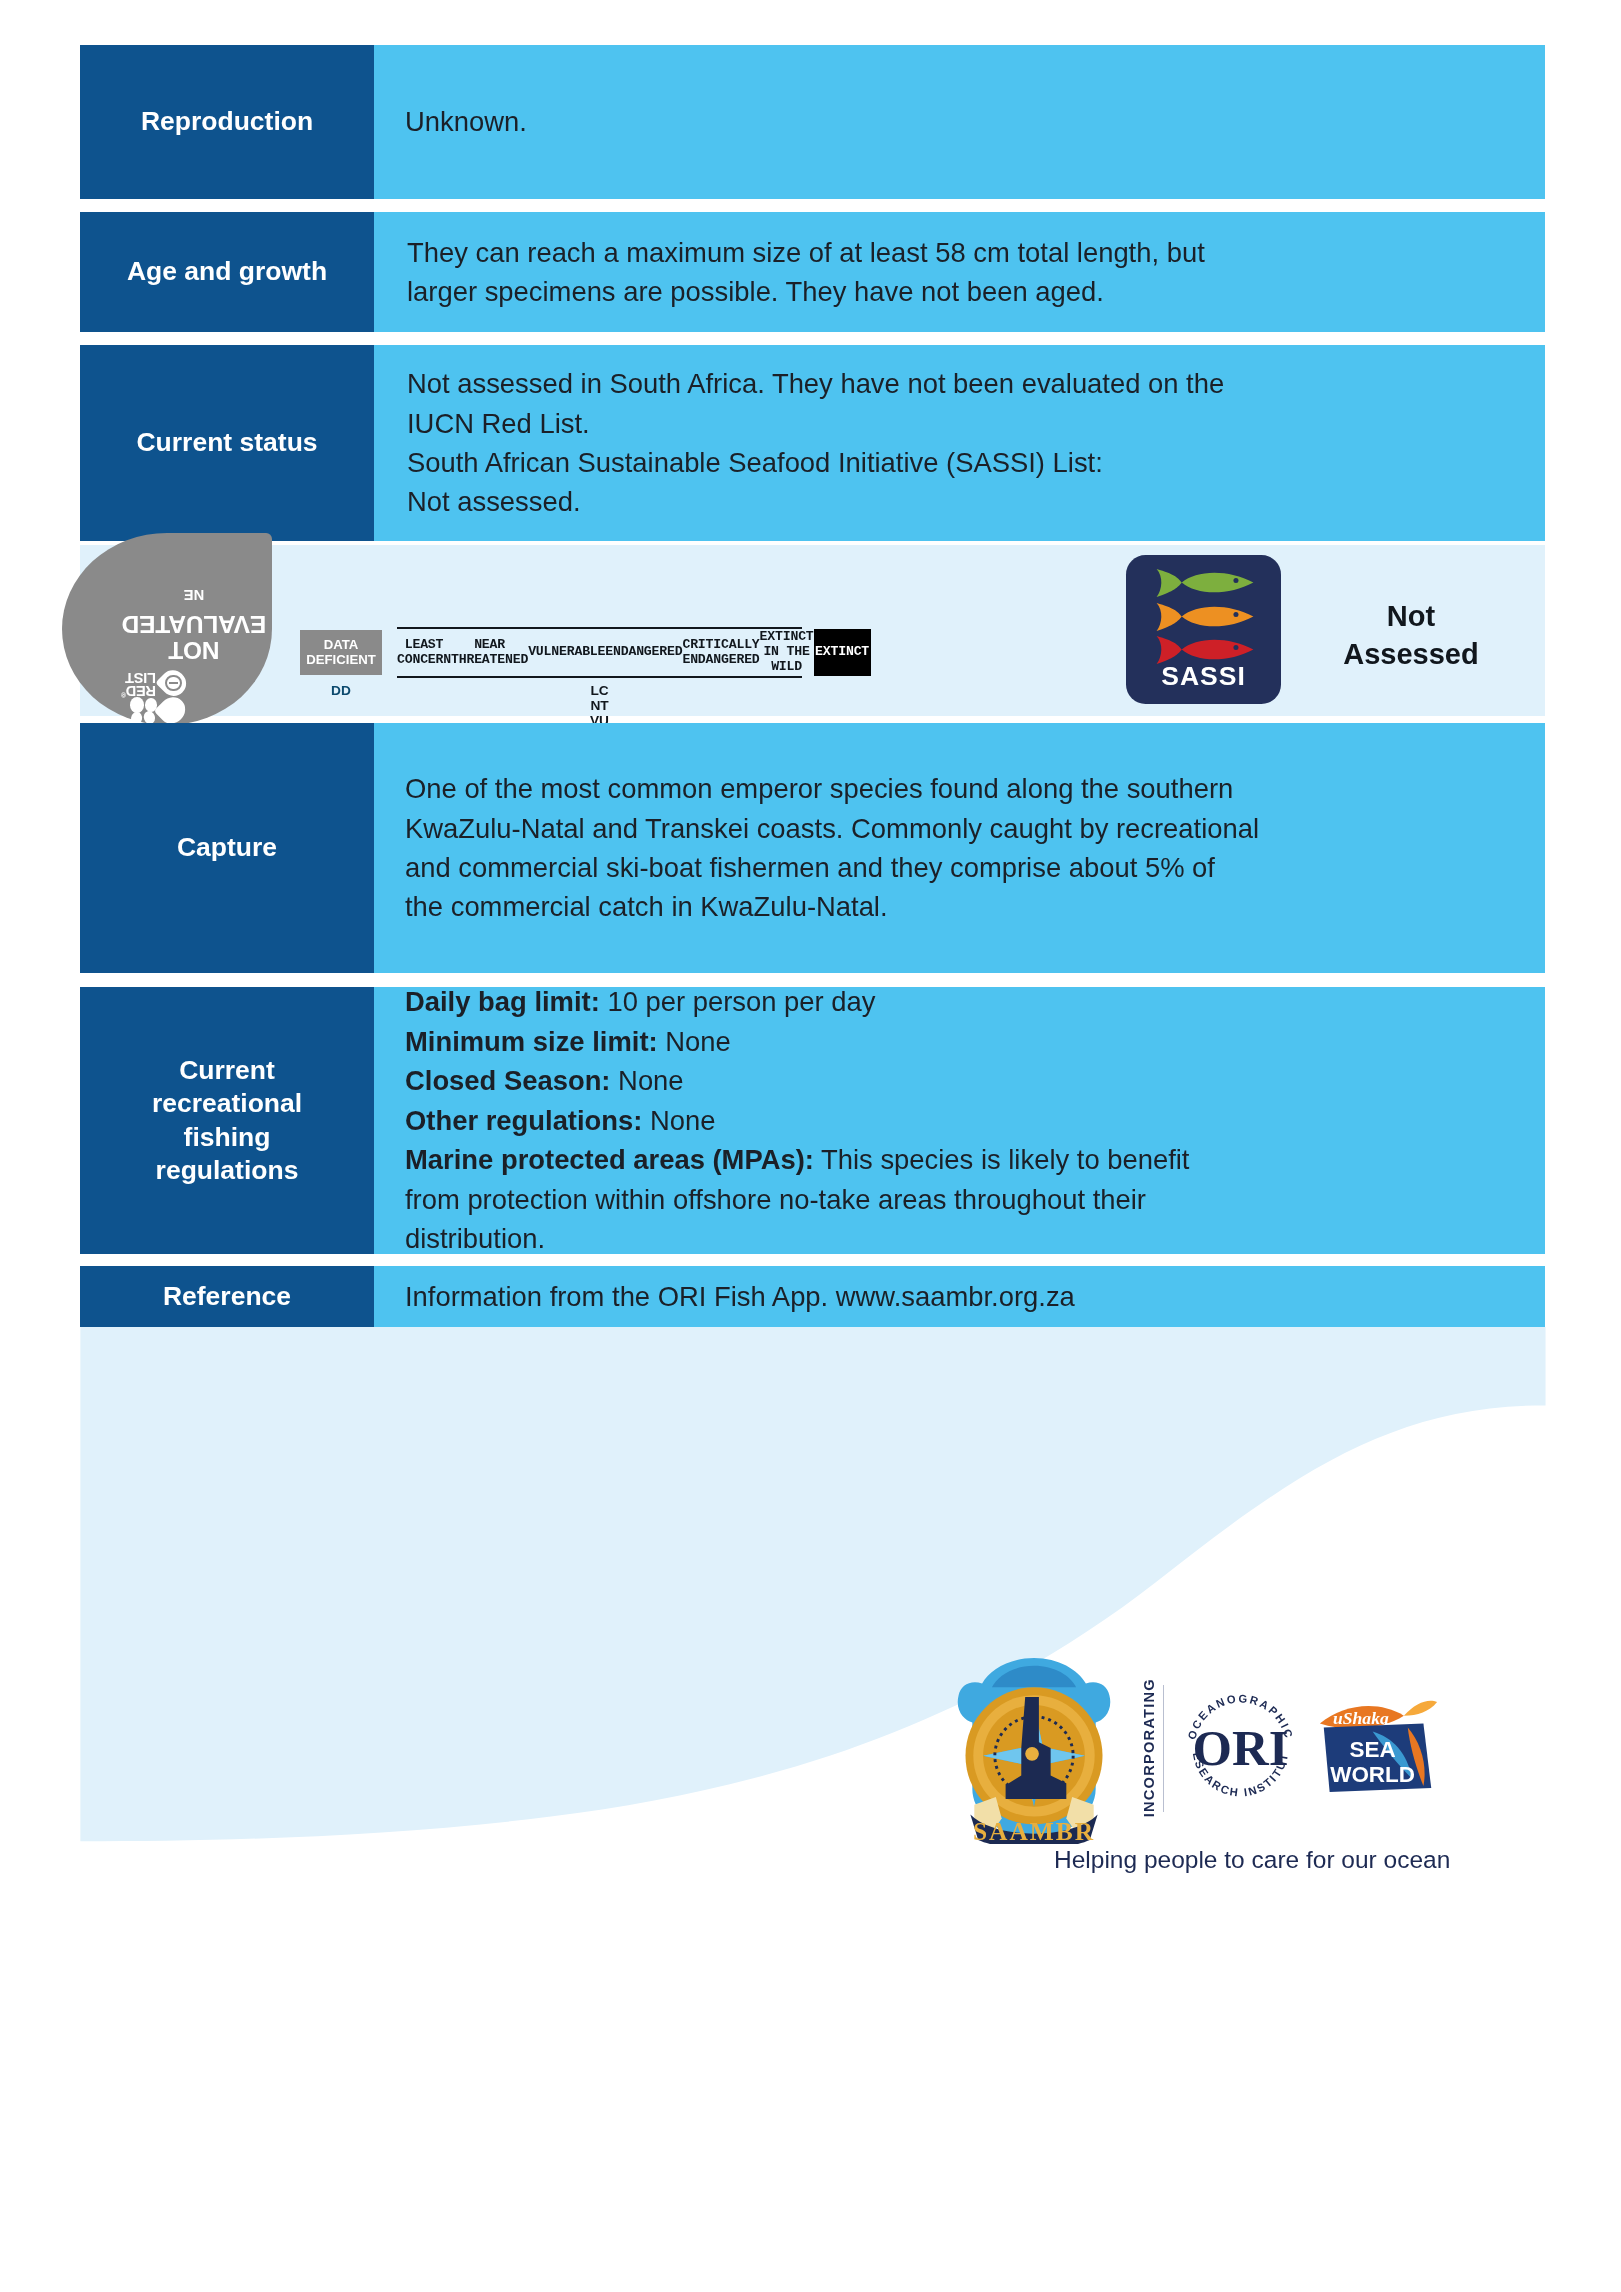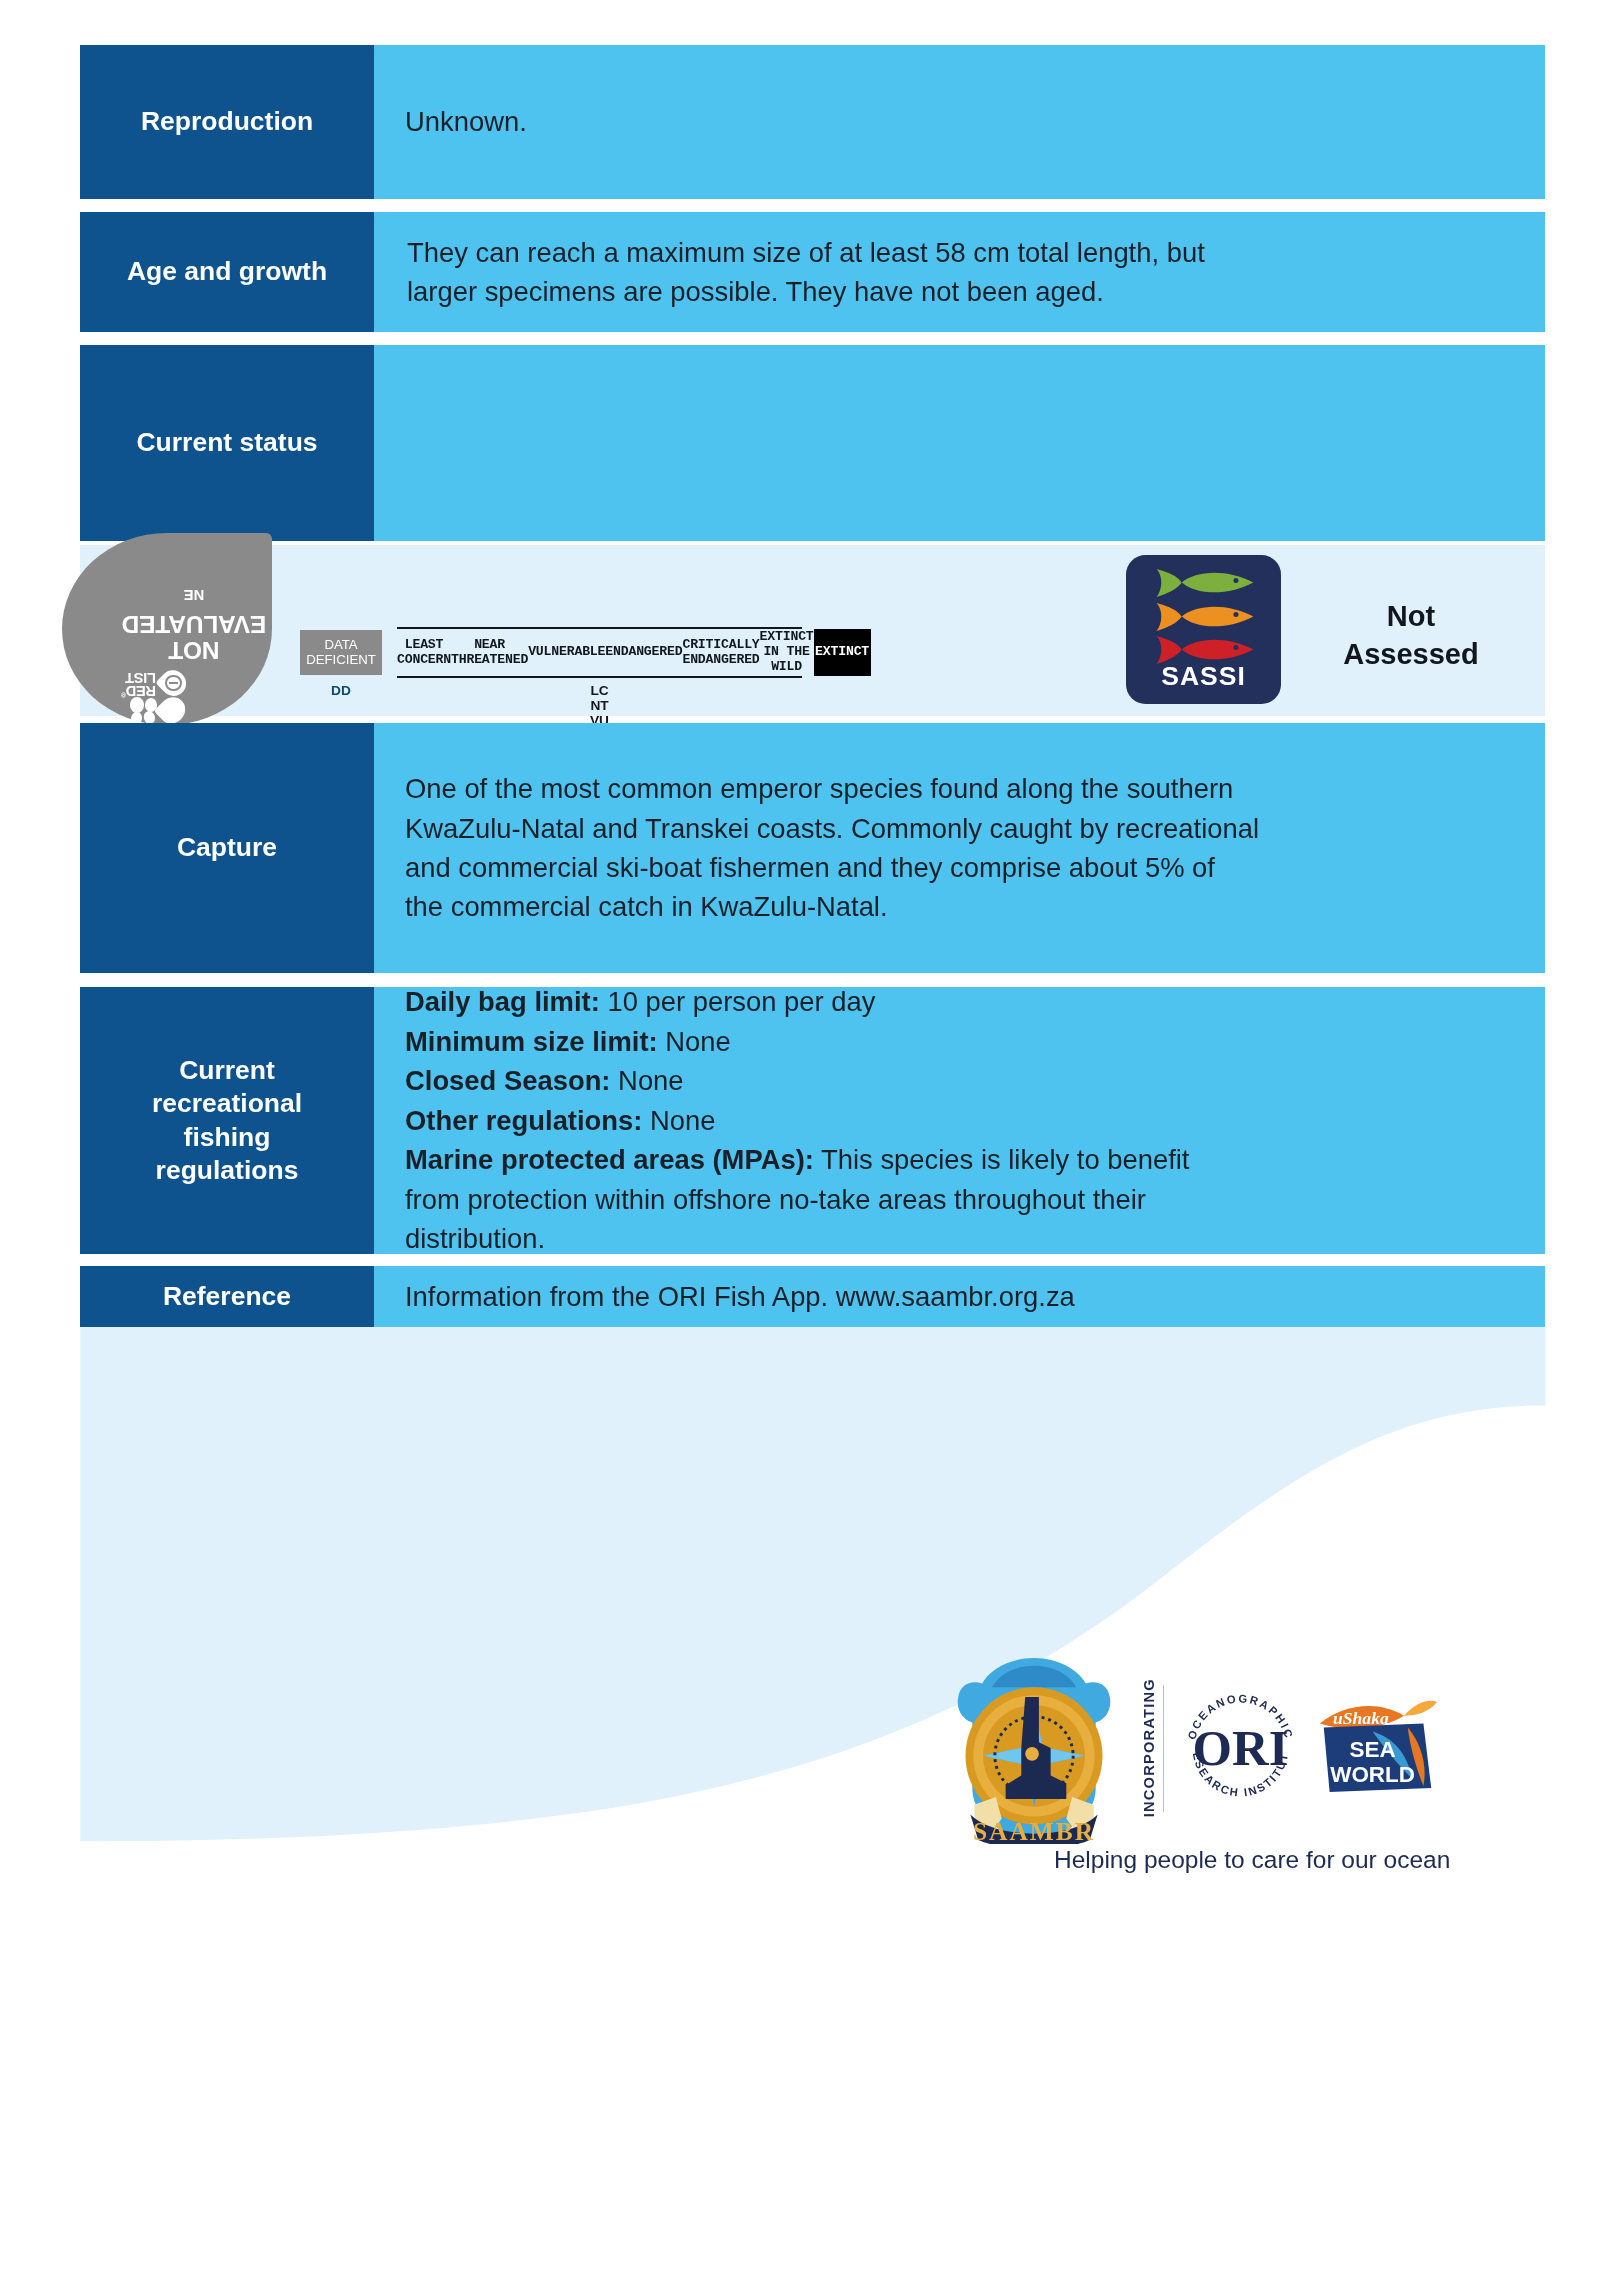--- a/index.html
+++ b/index.html
@@ -180,21 +180,21 @@
   
   #dd-cell {
     position: absolute;
     left: 220px;
     top: 85px;
     width: 82px;
     height: 45px;
     background: #8A8A8A;
     color: #ffffff;
     font-size: 13.2px;
-    font-weight: normal;
+    font-weight: bold;
     line-height: 1.12;
     display: flex;
     align-items: center;
     justify-content: center;
     text-align: center;
     box-sizing: border-box;
   }
   #dd-code {
     position: absolute;
     left: 220px;
@@ -363,20 +363,26 @@
   <div class="row" id="row-age-growth">
     <div class="label">Age and growth</div>
     <div class="body">
       <p>They can reach a maximum size of at least 58 cm total length, but</p>
       <p>larger specimens are possible. They have not been aged.</p>
     </div>
   </div>
 
   <div class="row" id="row-current-status">
     <div class="label">Current status</div>
+    <div class="body">
+      <p>Not assessed in South Africa. They have not been evaluated on the</p>
+      <p>IUCN Red List.</p>
+      <p>South African Sustainable Seafood Initiative (SASSI) List:</p>
+      <p>Not assessed.</p>
+    </div>
   </div>
 
   <div id="status-band">
 
     <div id="ne-blob"></div>
     <div id="ne-inner">
       <div id="redlist-logo">
         <div class="rl-drop"></div>
         <div class="rl-paw" style="left:31px;top:1px;width:10.8px;height:12.7px;transform:rotate(-18deg);"></div>
         <div class="rl-paw" style="left:44px;top:0px;width:10.8px;height:12.7px;transform:rotate(10deg);"></div>

